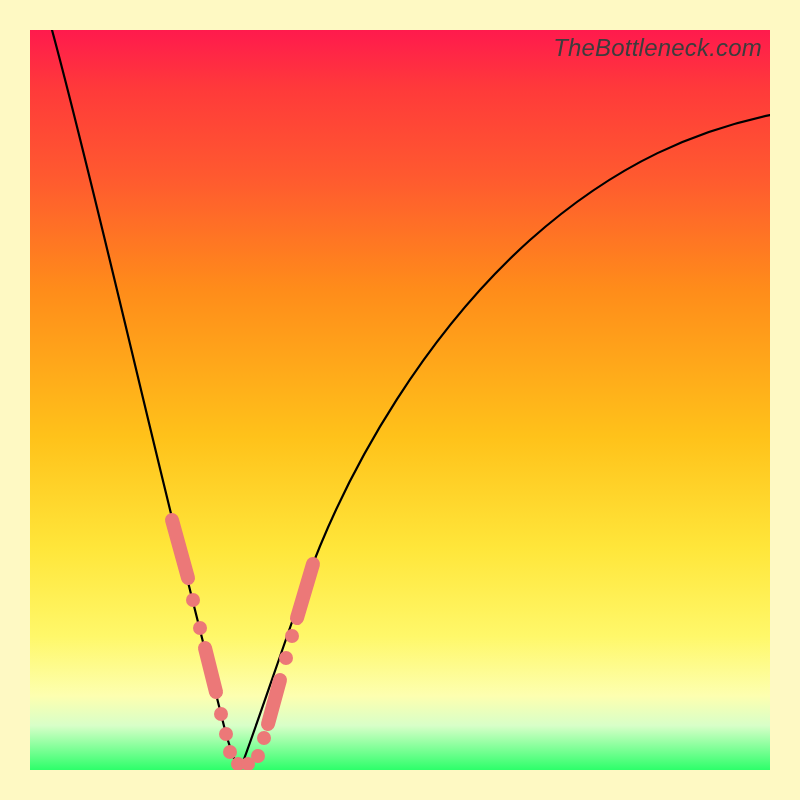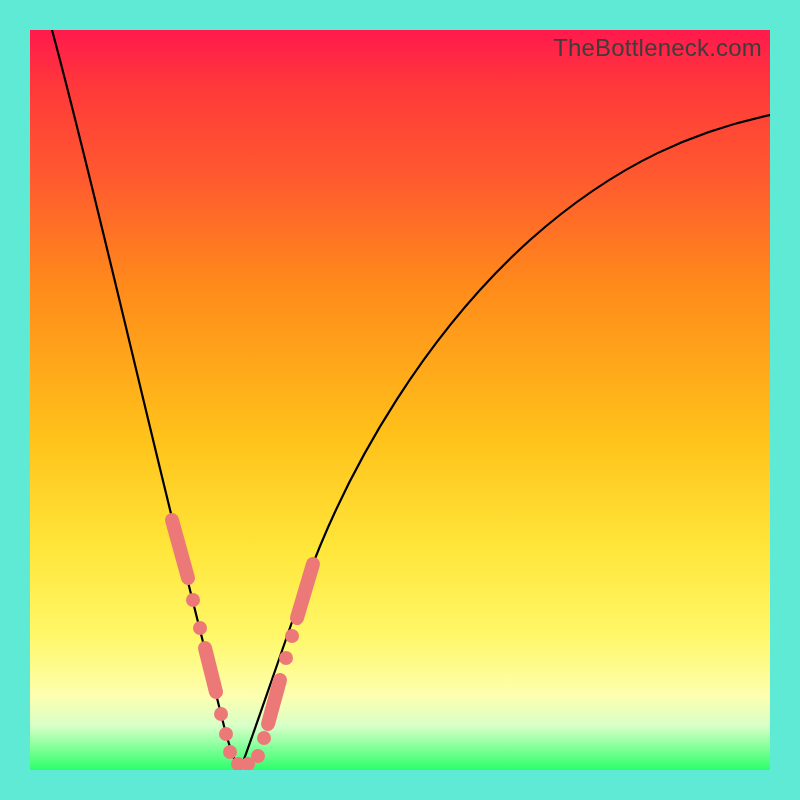--- a/index.html
+++ b/index.html
@@ -7,21 +7,22 @@
     padding: 0;
     width: 800px;
     height: 800px;
     overflow: hidden;
     background: #000;
     font-family: Arial, Helvetica, sans-serif;
   }
   .frame {
     position: absolute;
     inset: 0;
-    background: #5eead4;
+    background: #fef9c3;
+    font-style: italic;
   }
   .plot {
     position: absolute;
     left: 30px;
     top: 30px;
     width: 740px;
     height: 740px;
     background: linear-gradient(
       to bottom,
       #ff1a4d 0%,

